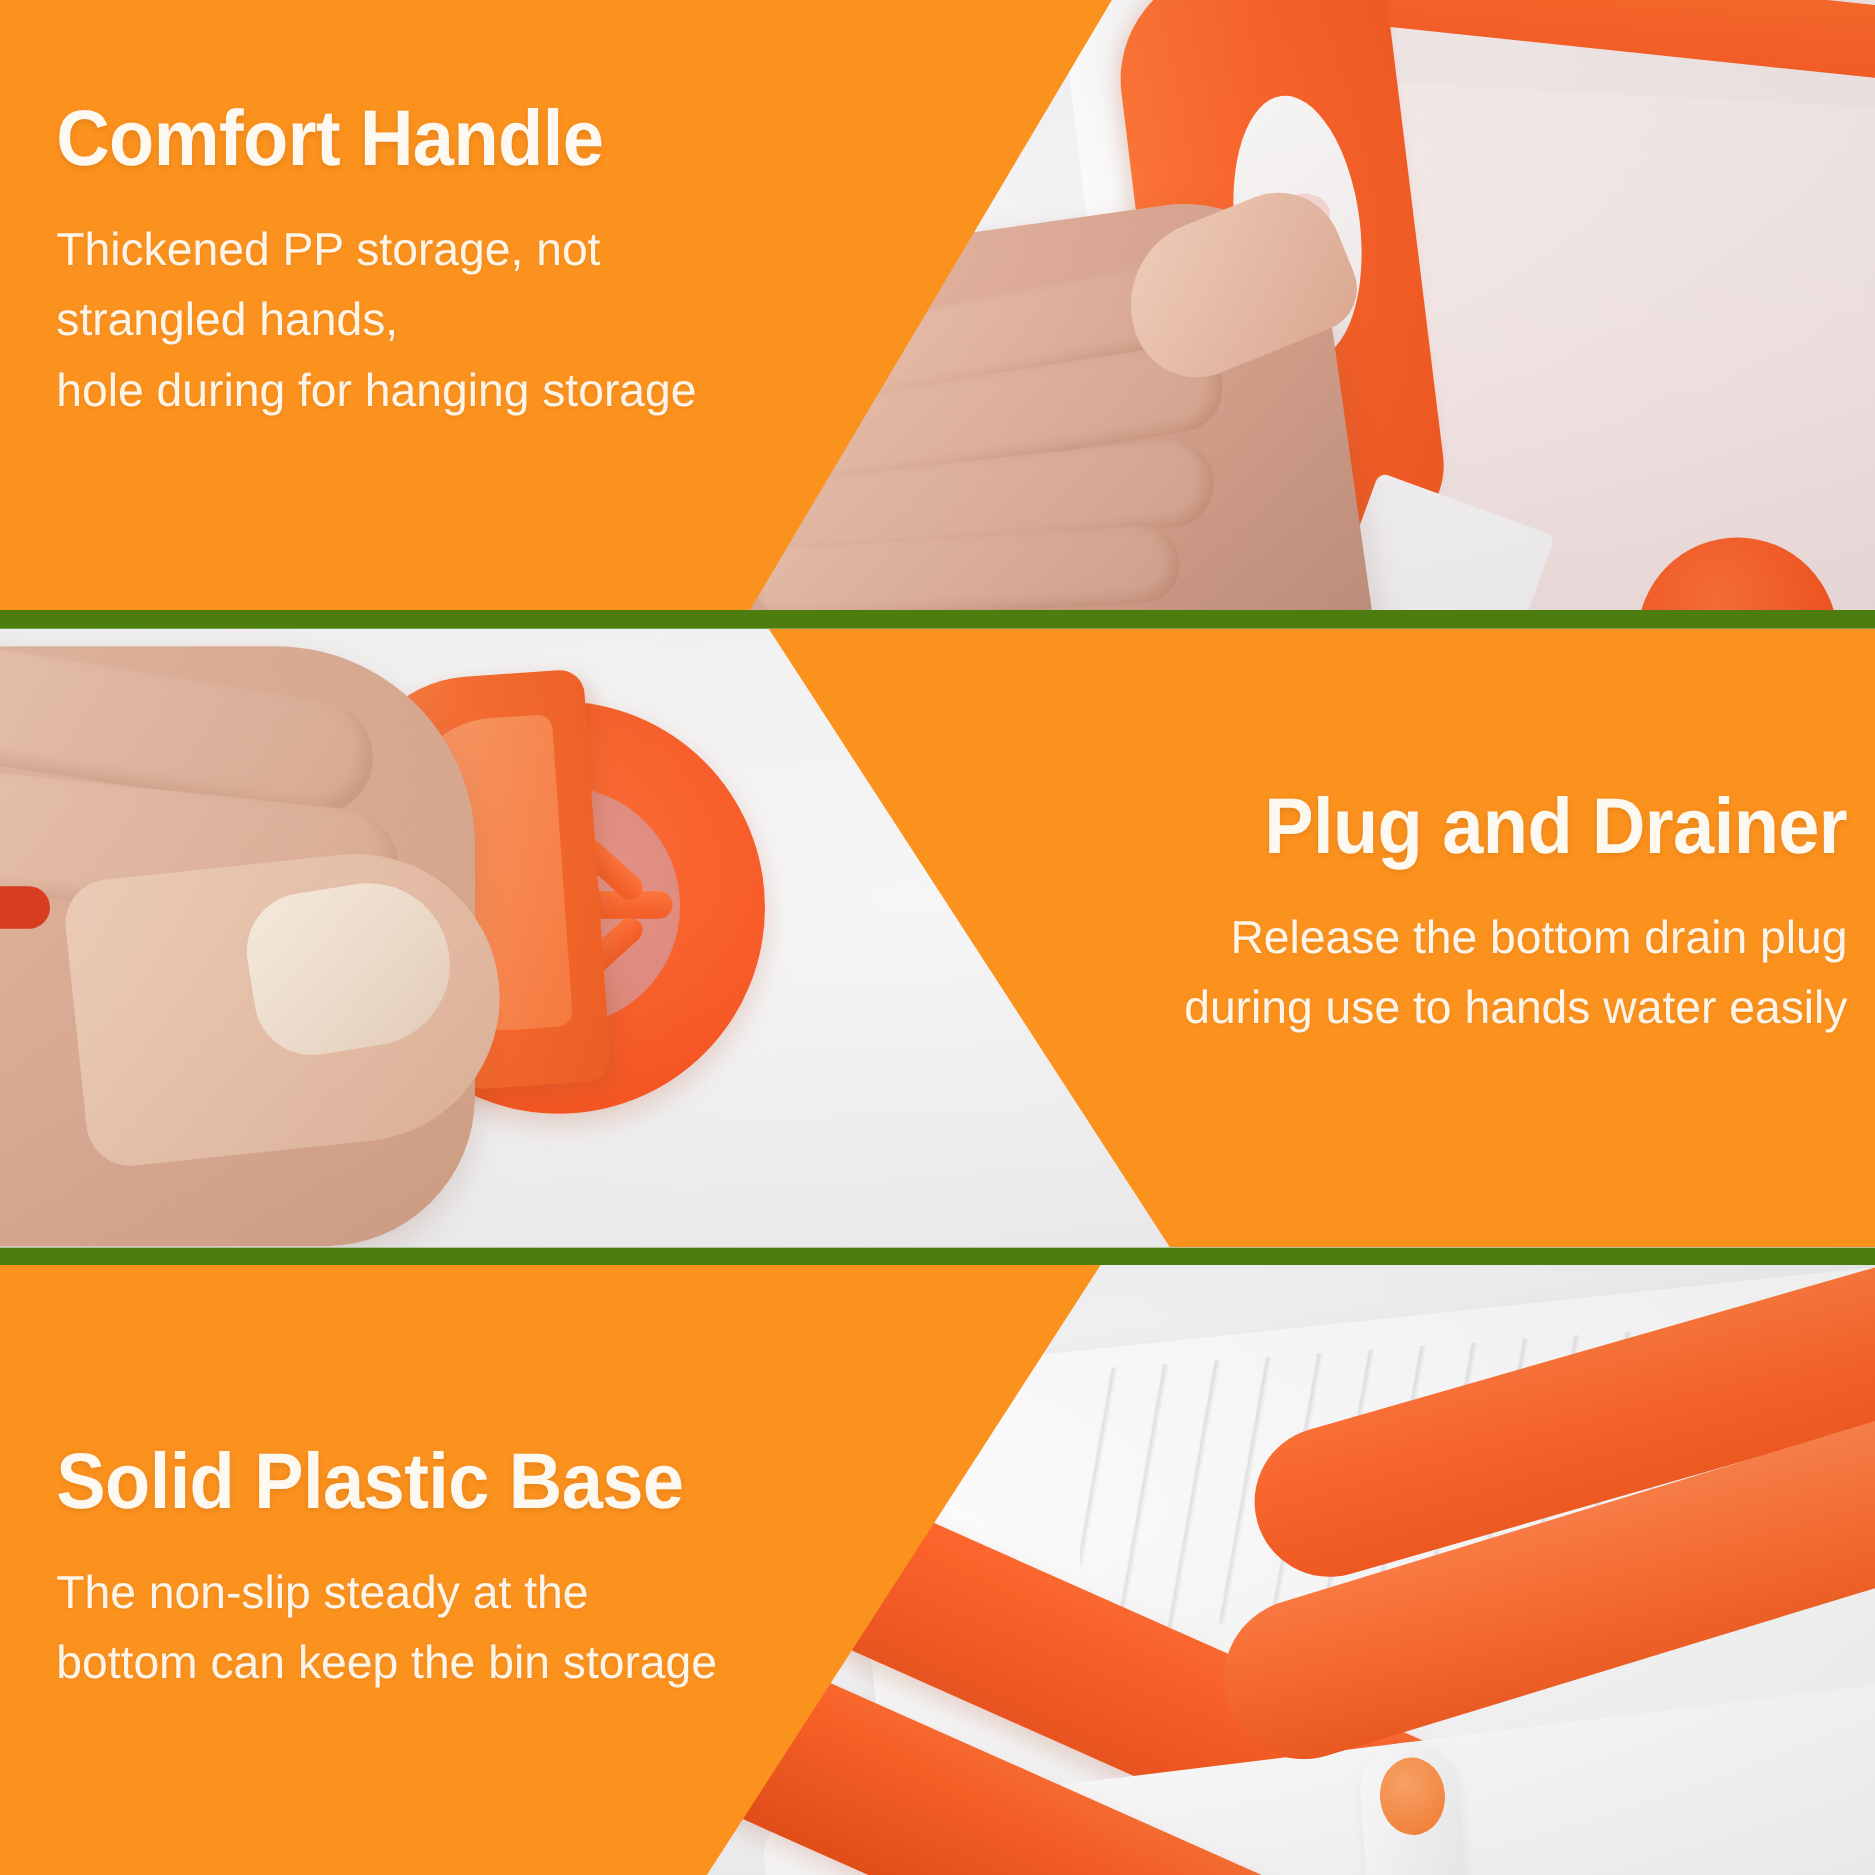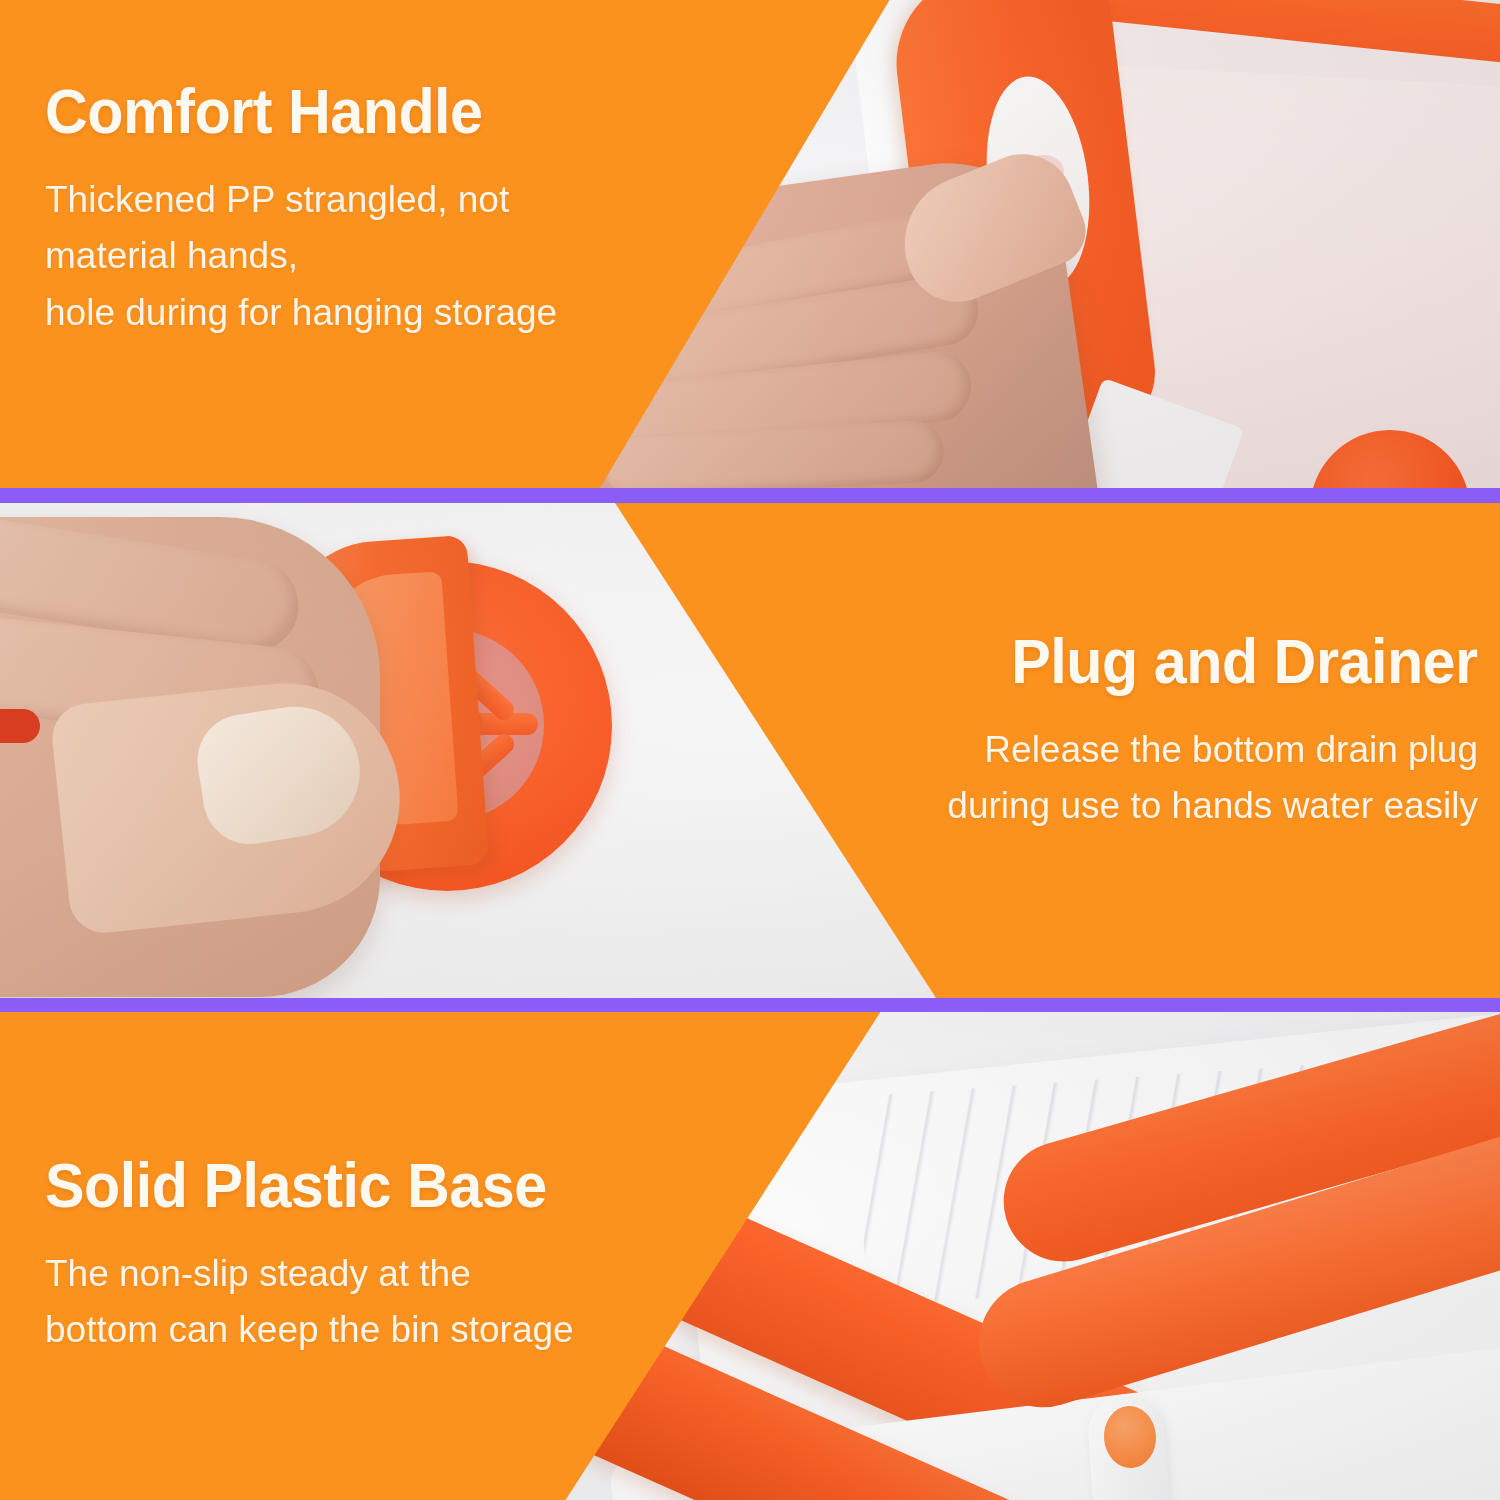--- a/index.html
+++ b/index.html
@@ -4,21 +4,21 @@
 <style>
   html, body {
     margin: 0;
     padding: 0;
     background: #ffffff;
   }
   #page {
     position: relative;
     width: 1500px;
     height: 1500px;
-    background: #8b5cf6;
+    background: #4d7c0f;
     overflow: hidden;
     font-family: "Liberation Sans", "DejaVu Sans", sans-serif;
   }
 
   
   .panel {
     position: absolute;
     left: 0;
     width: 1500px;
     overflow: hidden;
@@ -397,22 +397,22 @@
       <div class="p1-thumb"></div>
       <div class="photo-grade"></div>
     </div>
 
     <div class="orange-wedge"></div>
   </div>
 
   <div class="text-block" id="text-1">
     <h2 class="feature-title">Comfort Handle</h2>
     <p class="feature-desc">
-      <span>Thickened PP strangled, not</span>
-      <span>material hands,</span>
+      <span>Thickened PP storage, not</span>
+      <span>strangled hands,</span>
       <span>hole during for hanging storage</span>
     </p>
   </div>
 
   <div class="panel" id="panel-2">
 
     <div class="panel-photo" id="photo-2">
       <div class="p2-drain-disc"></div>
       <div class="p2-drain-recess"></div>
       <div class="p2-spoke p2-s1"></div>

